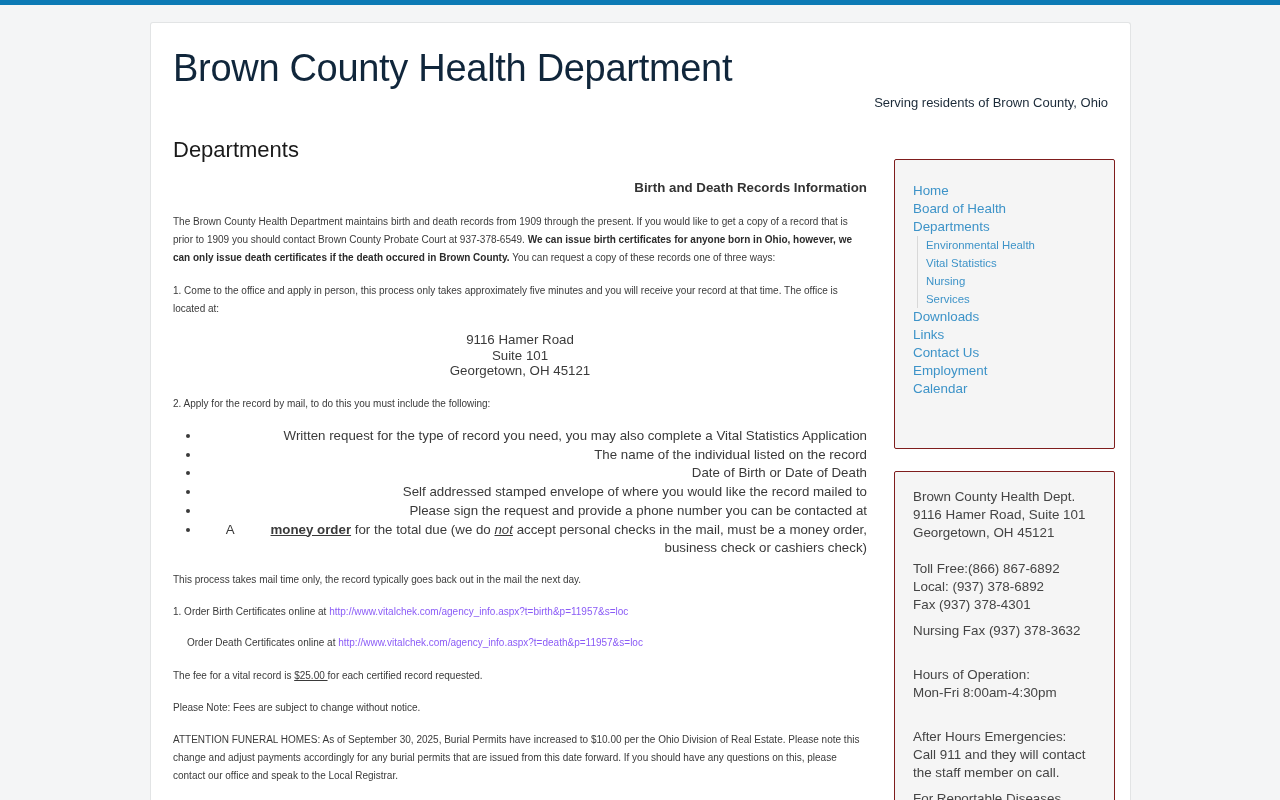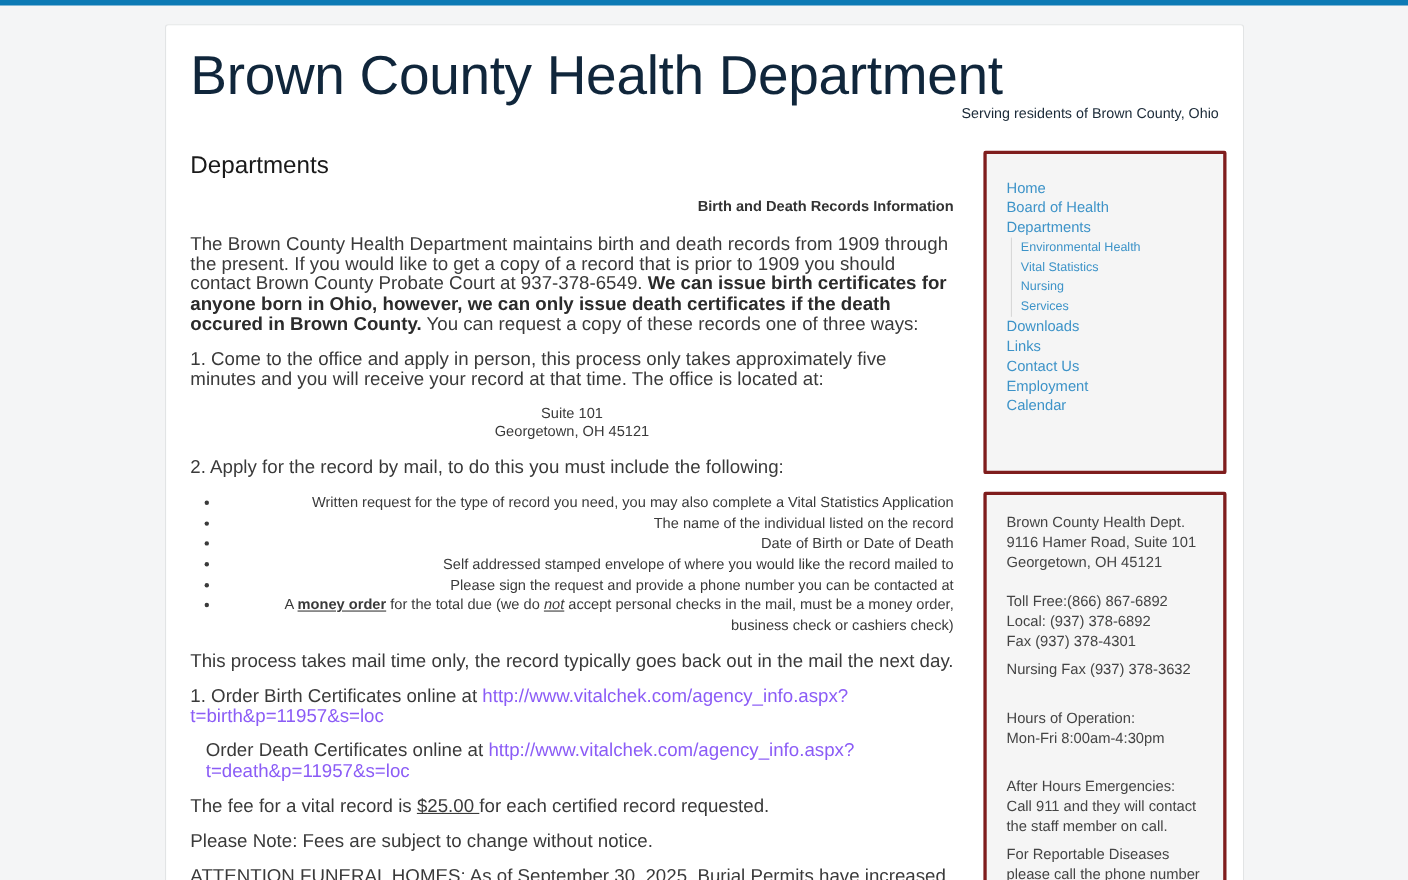--- a/index.html
+++ b/index.html
@@ -30,21 +30,21 @@
     border-radius: 3px 3px 0 0;
     padding: 0;
   }
   #inner {
     padding: 22px 22px 0 22px;
     position: relative;
   }
   
   #site-header { padding-left: 0; }
   #site-title {
-    font-size: 50px;
+    font-size: 38px;
     line-height: 46px;
     font-weight: 400;
     color: #10263b;
     letter-spacing: -0.3px;
     margin: 0 0 4px 0;
   }
   #site-tagline {
     font-size: 13px;
     line-height: 16px;
     color: #1b2a38;
@@ -66,21 +66,21 @@
   }
   .subheading {
     font-size: 13.3px;
     line-height: 18px;
     font-weight: bold;
     color: #333333;
     margin: 0 0 16px 0;
     text-align: right;
   }
   p.body {
-    font-size: 17px;
+    font-size: 10px;
     line-height: 18.2px;
     color: #3a3a3a;
     margin: 0 0 14px 0;
     text-align: left;
   }
   p.body b, p.body strong { color: #2b2b2b; }
   .addr-block {
     font-size: 13.3px;
     line-height: 15.6px;
     color: #3a3a3a;
@@ -98,32 +98,33 @@
     color: #3a3a3a;
     margin: 0 0 0.5px 0;
     padding-left: 2px;
     text-align: right;
   }
   a.link {
     color: #8b5cf6;
     text-decoration: none;
   }
   .u { text-decoration: underline; }
-  .bu { font-weight: bold; text-decoration: underline; }
+  .bu { font-weight: bold; text-decoration: underline; margin-left: 33px; }
   .iu { font-style: italic; text-decoration: underline; }
   .indent-line { padding-left: 14px; }
   p.tight { margin-bottom: 13px; }
 
   
   .side-box {
     background: #f5f5f5;
-    border: 3px solid #7f1d1d;
+    border: 1px solid #7f1d1d;
     border-radius: 2px;
     padding: 16px 18px 18px 18px;
     margin-bottom: 16px;
+    margin-top: 22px;
   }
   #nav-box { padding: 22px 18px 50px 18px; }
   .nav-item {
     display: block;
     font-size: 13.4px;
     line-height: 18px;
     color: #3d93c8;
     text-decoration: none;
     padding: 0;
     margin-bottom: 0px;
@@ -167,20 +168,21 @@
 
         <h2 class="section-title">Departments</h2>
 
         <div class="subheading">Birth and Death Records Information</div>
 
         <p class="body"><span>The Brown County Health Department maintains birth and death records from 1909 through the present. If you would like to get a copy of a record that is prior to 1909 you should contact Brown County Probate Court at 937-378-6549. </span><b>We can issue birth certificates for anyone born in Ohio, however, we can only issue death certificates if the death occured in Brown County.</b><span> You can request a copy of these records one of three ways:</span></p>
 
         <p class="body">1. Come to the office and apply in person, this process only takes approximately five minutes and you will receive your record at that time. The office is located at:</p>
 
         <div class="addr-block">
+          <div>9116 Hamer Road</div>
           <div>Suite 101</div>
           <div>Georgetown, OH 45121</div>
         </div>
 
         <p class="body">2. Apply for the record by mail, to do this you must include the following:</p>
 
         <ul class="reqs">
           <li>Written request for the type of record you need, you may also complete a Vital Statistics Application</li>
           <li>The name of the individual listed on the record</li>
           <li>Date of Birth or Date of Death</li>

